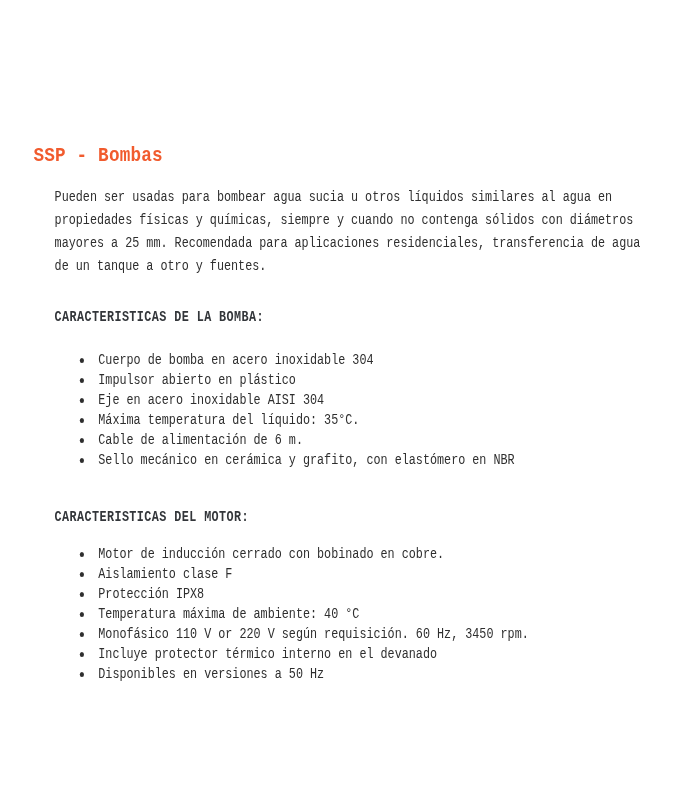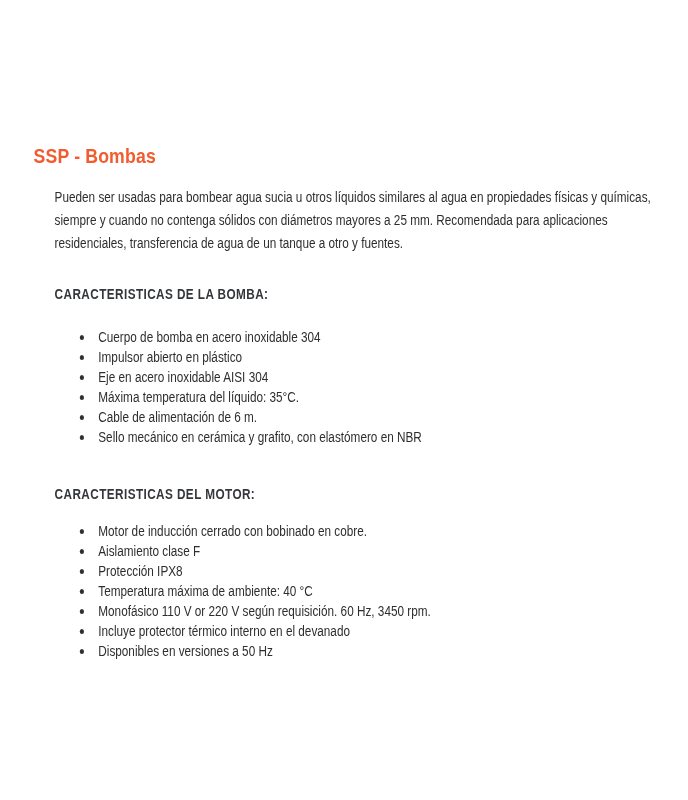--- a/index.html
+++ b/index.html
@@ -8,20 +8,21 @@
     background: #ffffff;
     font-family: "Liberation Sans", sans-serif;
     overflow: hidden;
   }
   .page {
     position: relative;
     width: 688px;
     height: 800px;
     background: #ffffff;
     overflow: hidden;
+    font-family: Liberation Mono, monospace;
   }
   
   .scale {
     display: flow-root;
     width: 819px;
     transform: scaleX(0.84);
     transform-origin: top left;
   }
   .product-title {
     margin: 145px 0 0 40px;

